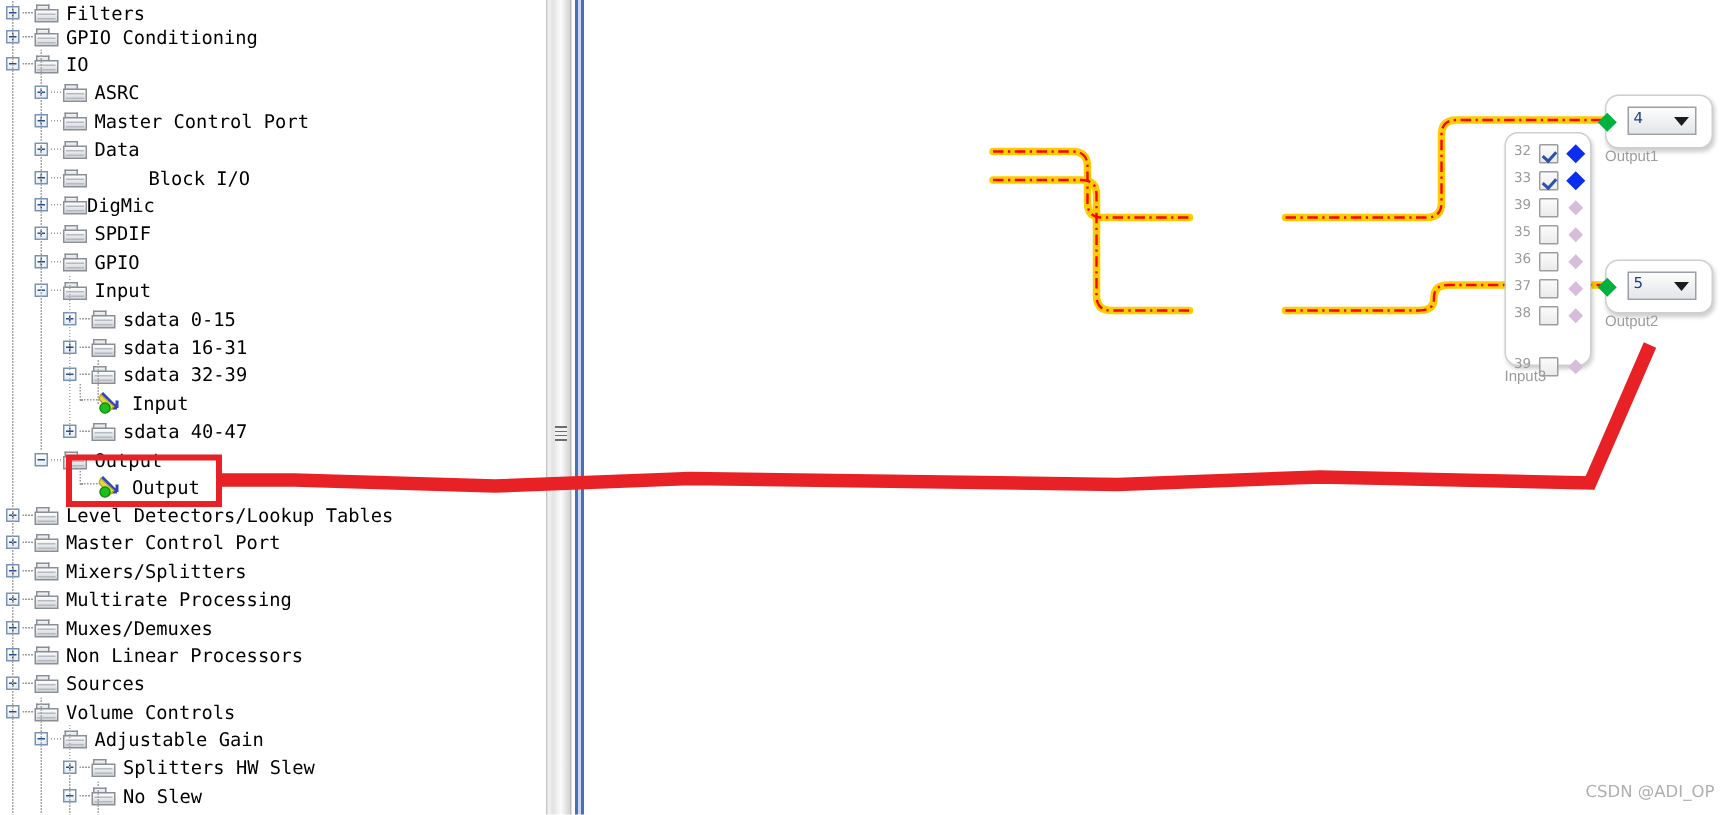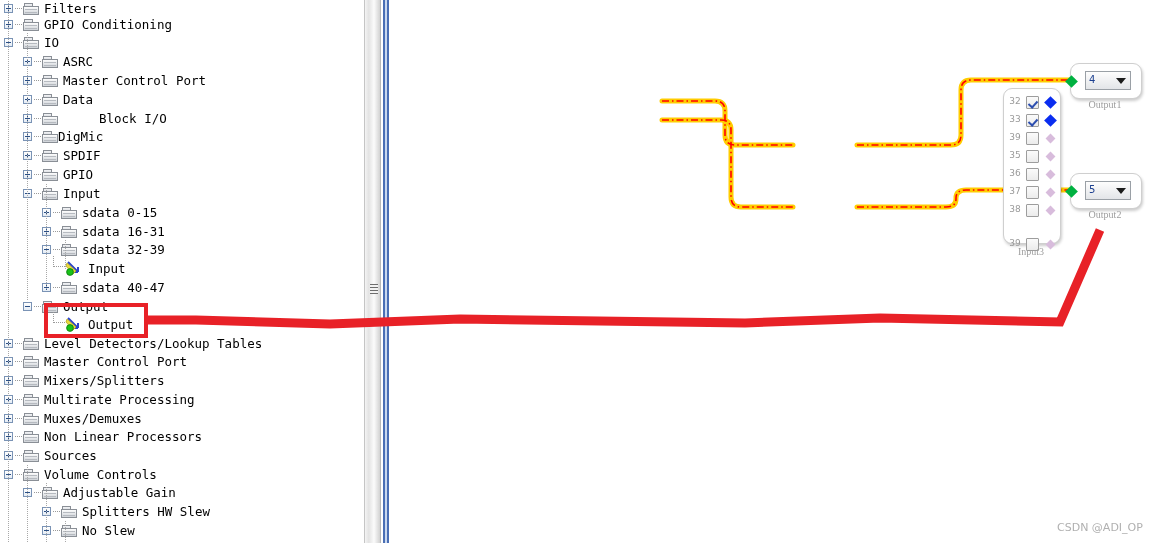--- a/index.html
+++ b/index.html
@@ -112,22 +112,22 @@
   .ch-box.on:after{
     content:"";position:absolute;left:3px;top:2px;width:4px;height:7px;
     border:solid #2d4fb0;border-width:0 2px 2px 0;transform:rotate(42deg);
   }
   .pin{
     position:absolute;left:43px;top:5px;width:7px;height:7px;transform:rotate(45deg);
   }
   .pin.off{background:#d8bcdc;}
   .pin.on{background:#0a2df0;width:9px;height:9px;top:4px;left:42px;}
   .blk-cap{
-    position:absolute;font-family:Liberation Serif, serif;
-    font-size:10px;color:#9d9d9d;text-align:center;
+    position:absolute;font-family:Liberation Sans, sans-serif;
+    font-size:10px;color:#9d9d9d;
   }
 
   
   .out-blk{width:70px;height:34px;}
   #out1{left:679px;top:63px;}
   #out2{left:679px;top:173px;}
   .combo{
     position:absolute;left:14px;top:7px;width:46px;height:19px;box-sizing:border-box;
     border:1px solid #9aa0a6;background:linear-gradient(#fdfdfd,#e3e5e8);
   }

